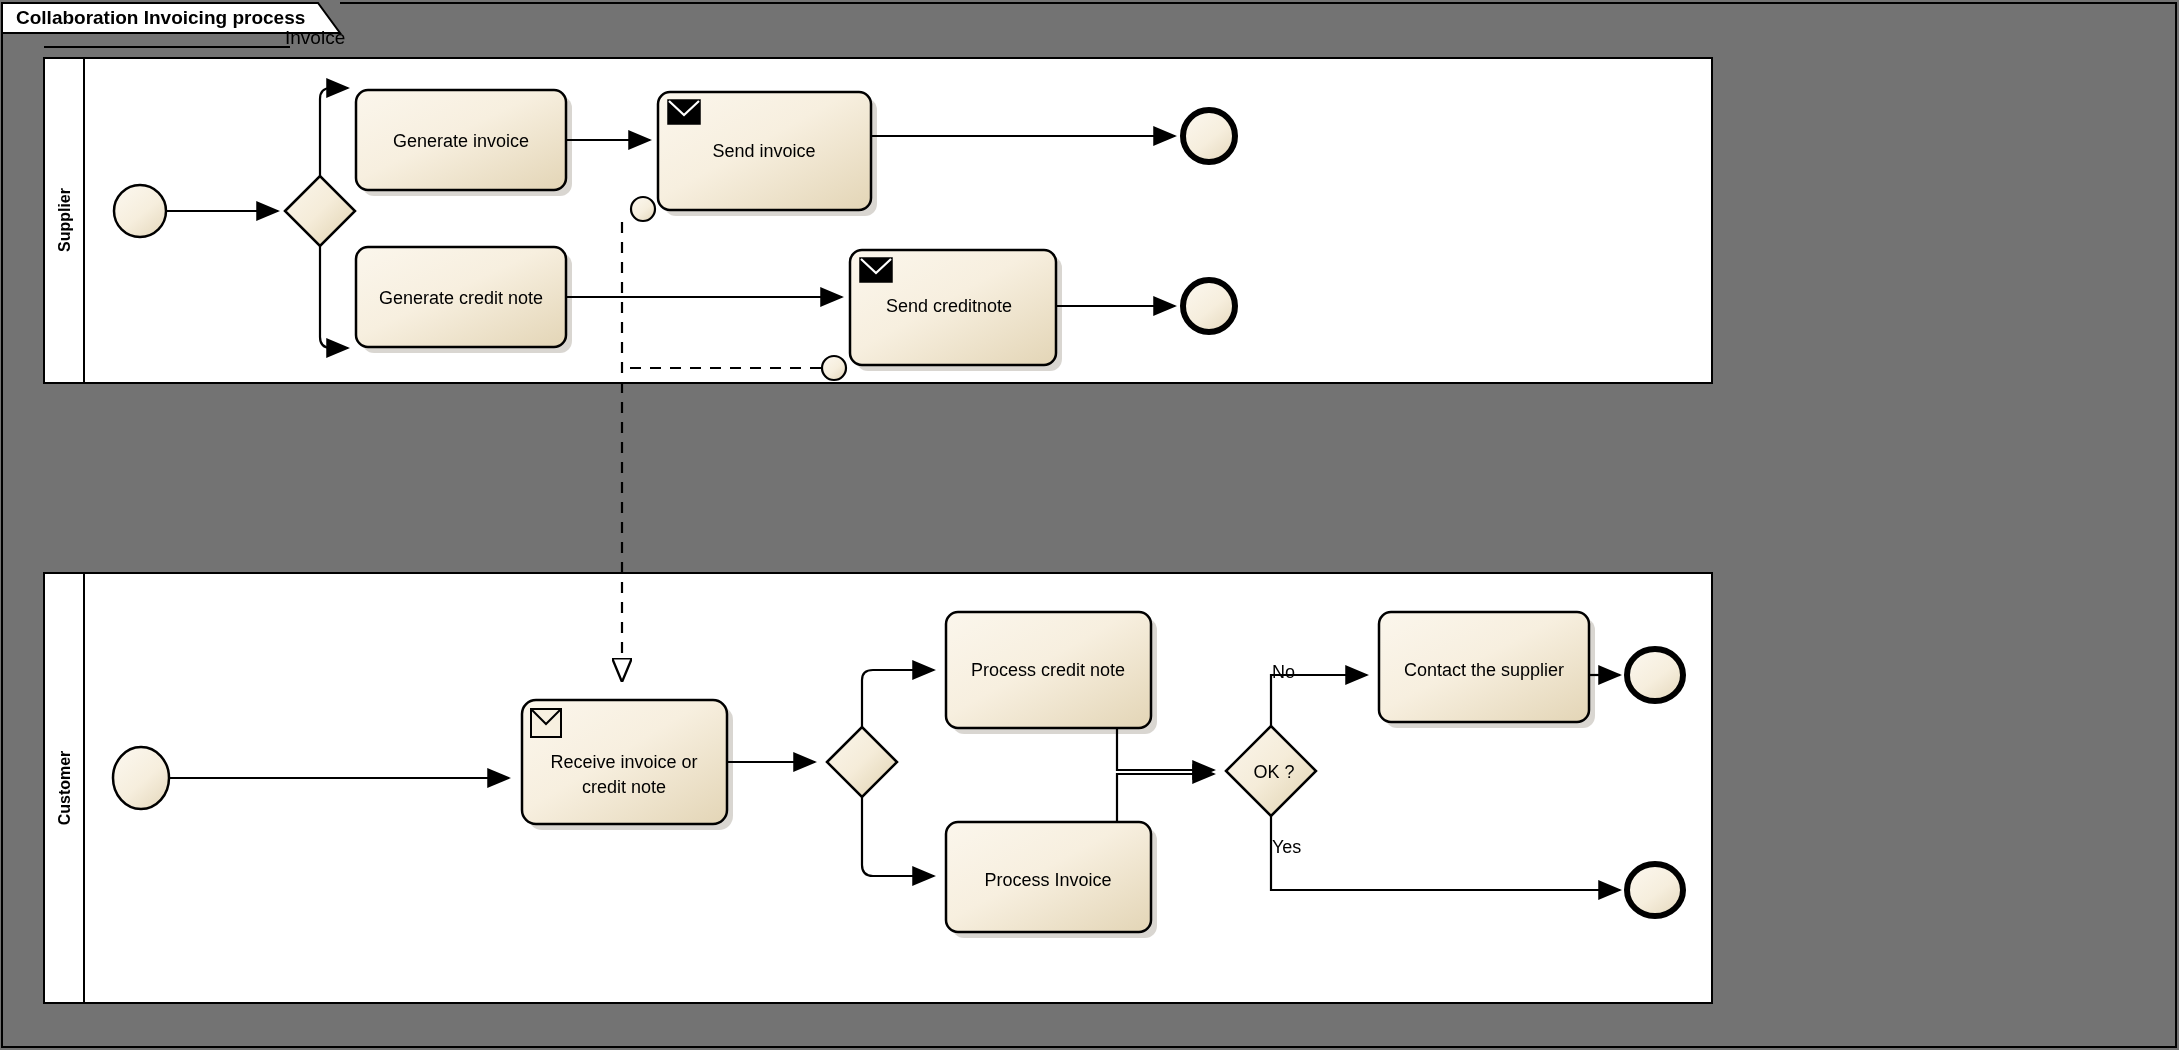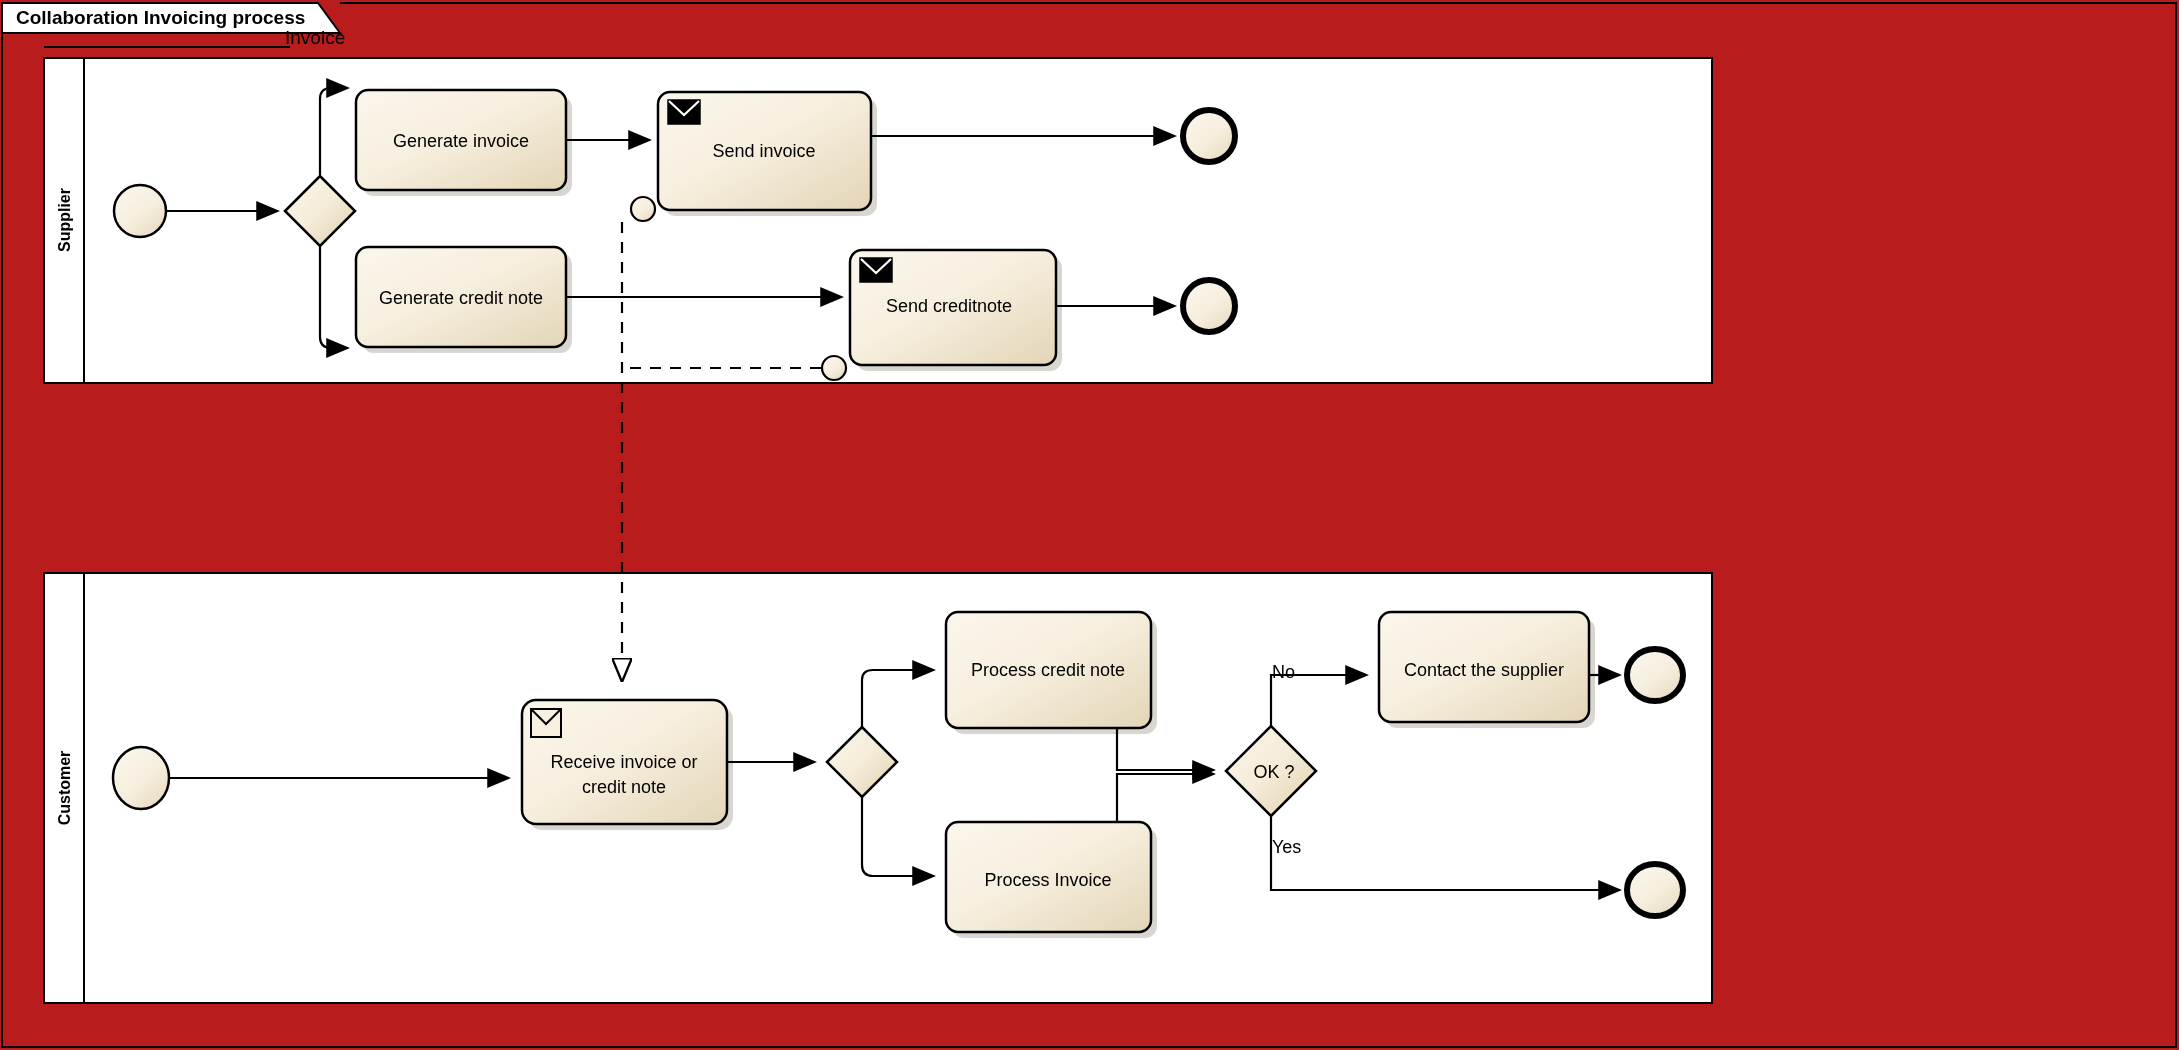--- a/index.html
+++ b/index.html
@@ -7,21 +7,21 @@
     padding: 0;
     background: #ffffff;
   }
   body {
     font-family: "Liberation Sans", sans-serif;
   }
   #canvas-wrap {
     position: relative;
     width: 2179px;
     height: 1050px;
-    background: #b91c1c;
+    background: #737373;
     overflow: hidden;
   }
   svg.diagram {
     display: block;
     width: 2179px;
     height: 1050px;
   }
   
   .win-frame {
     fill: none;

